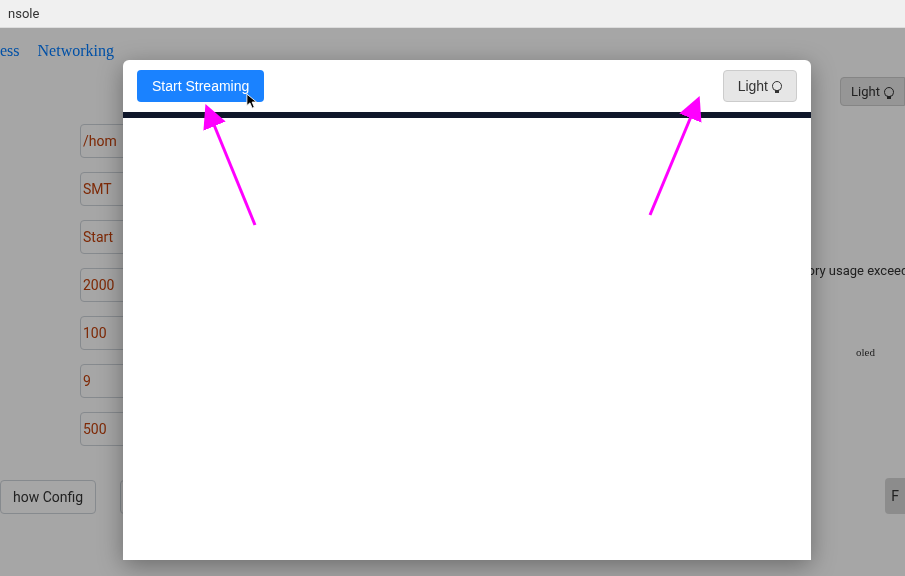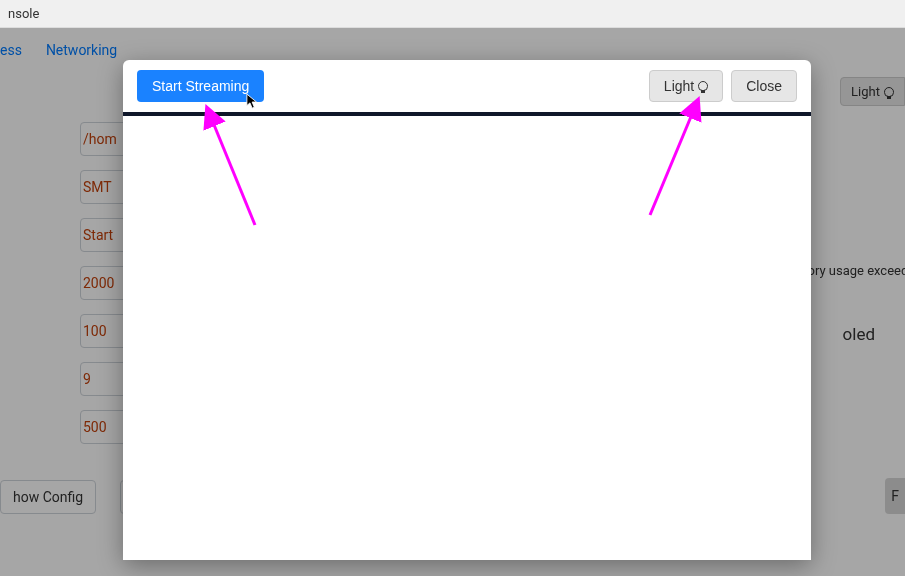--- a/index.html
+++ b/index.html
@@ -19,23 +19,24 @@
   }
 
   .page {
     height: calc(576px - 28px);
     background: #fff;
     position: relative;
   }
 
   .tabs {
     display: flex;
-    gap: 24px;
+    gap: 18px;
     padding: 14px 0 14px 0;
-    font-size: 14px;
+    font-size: 16px;
+    font-family: Liberation Serif, serif;
   }
   .tab-link { color: #007bff; cursor: pointer; }
 
   .light-btn-top {
     position: absolute;
     top: 49px;
     right: 0;
     background: #e6e6e6;
     border: 1px solid #ccc;
     border-radius: 4px 0 0 4px;
@@ -70,24 +71,25 @@
   .bg-text-1 {
     position: absolute;
     top: 235px;
     right: -10px;
     font-size: 13px;
     color: #333;
     white-space: nowrap;
   }
   .bg-text-2 {
     position: absolute;
-    top: 296px;
+    top: 318px;
     right: 30px;
-    font-size: 17px;
-    color: #333;
+    font-size: 11px;
+    color: #333;
+    font-family: Liberation Serif, serif;
   }
 
   .bottom-bar {
     position: absolute;
     left: 0;
     bottom: 62px;
     display: flex;
     gap: 24px;
   }
   .bottom-btn {
@@ -137,21 +139,21 @@
     border-radius: 6px;
     box-shadow: 0 6px 24px rgba(0,0,0,0.35);
     display: flex;
     flex-direction: column;
   }
   .modal-head {
     padding: 10px 14px;
     display: flex;
     justify-content: space-between;
     align-items: center;
-    border-bottom: 4px solid #0f172a;
+    border-bottom: 6px solid #0f172a;
   }
   .modal-head-right {
     display: flex;
     gap: 8px;
   }
   .btn {
     border: 1px solid transparent;
     border-radius: 4px;
     padding: 7px 14px;
     font-size: 14px;
@@ -278,23 +280,20 @@
 <div class="modal">
   <div class="modal-head">
     <button class="btn btn-primary">
       <span>Start Streaming</span>
     </button>
     <div class="modal-head-right">
       <button class="btn btn-secondary">
         <span>Light</span>
         <span class="bulb-icon"></span>
       </button>
-      <button class="btn btn-secondary">
-        <span>Close</span>
-      </button>
     </div>
   </div>
   <div class="modal-body"></div>
 </div>
 
 <svg class="cursor" viewBox="0 0 16 20">
   <path d="M1 1 L1 14 L4.5 11 L7 17 L9.5 16 L7 10 L12 10 Z" fill="#000" stroke="#fff" stroke-width="1"></path>
 </svg>
 
 <svg class="arrow" style="left:180px; top:100px;" width="100" height="140">

